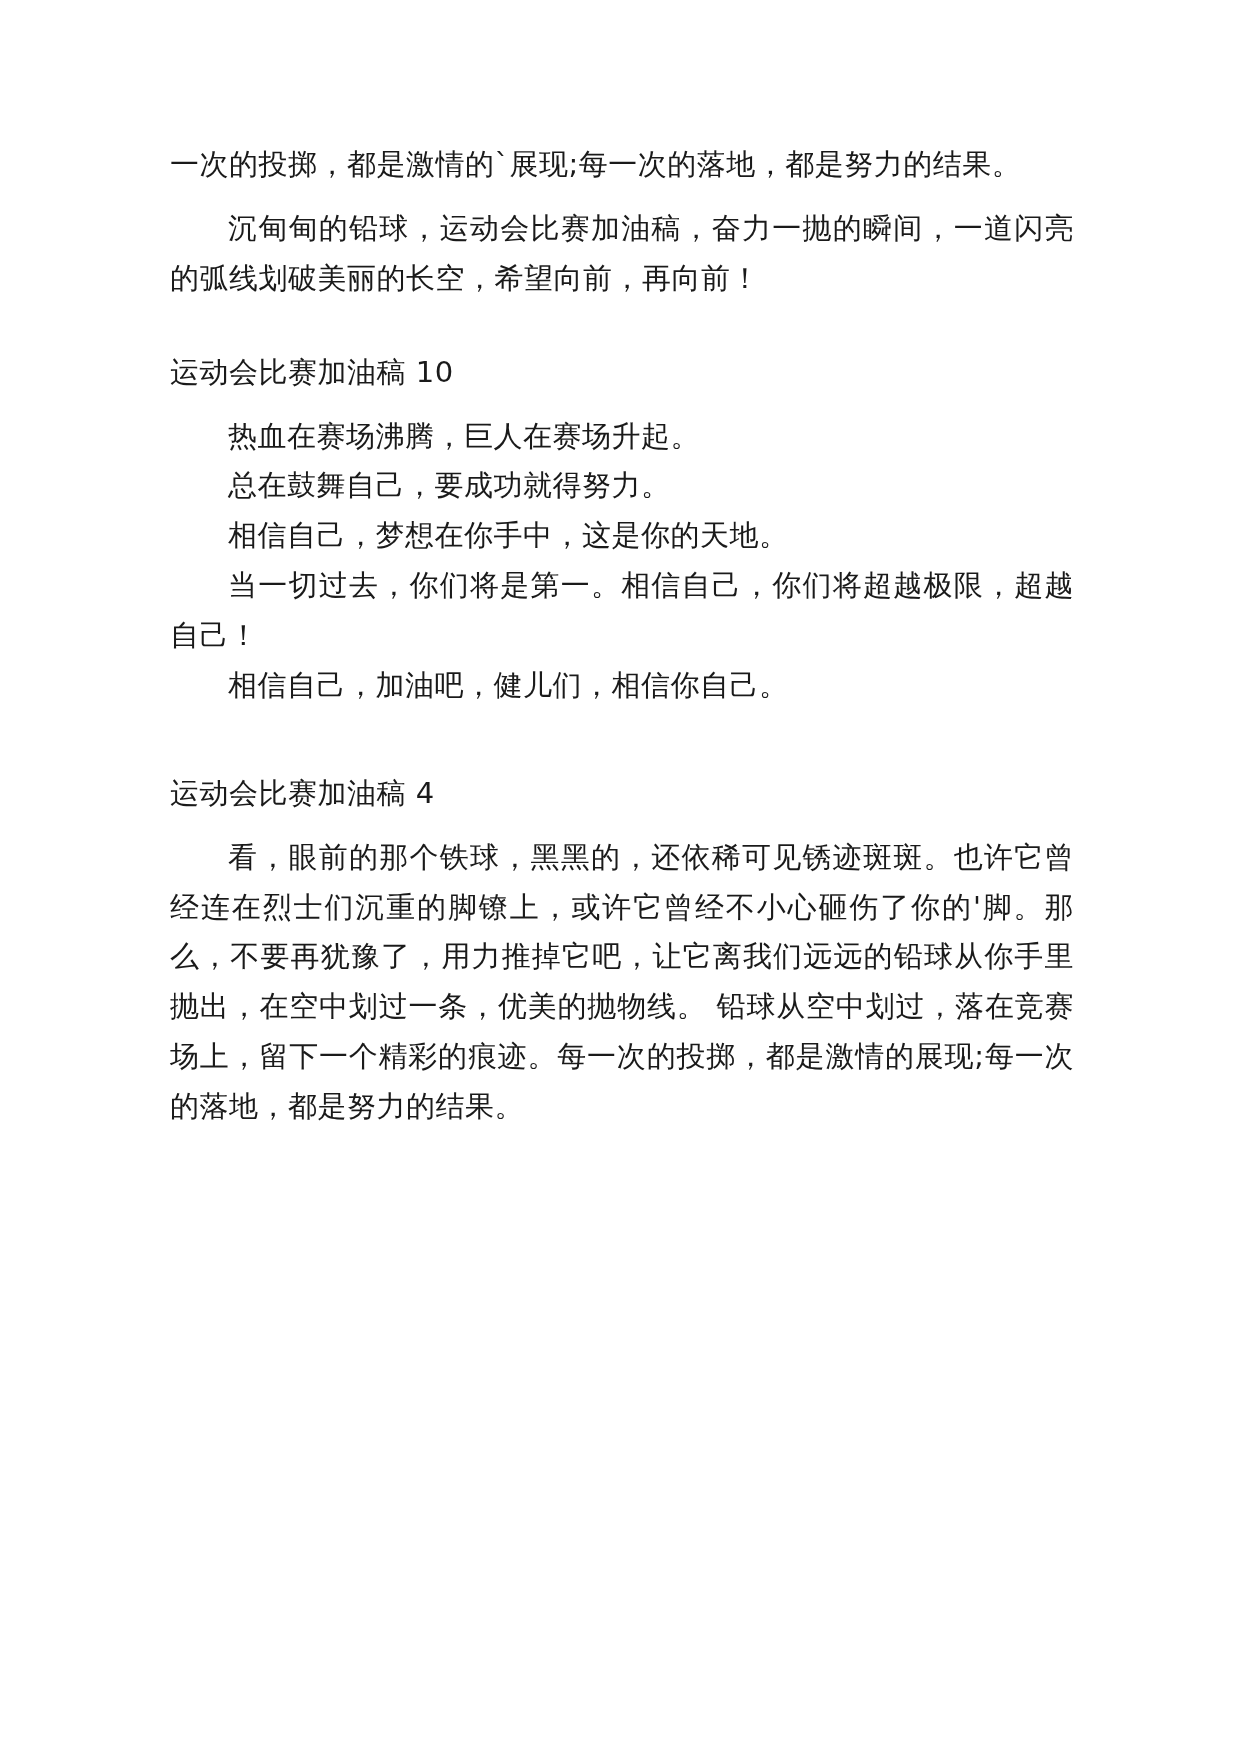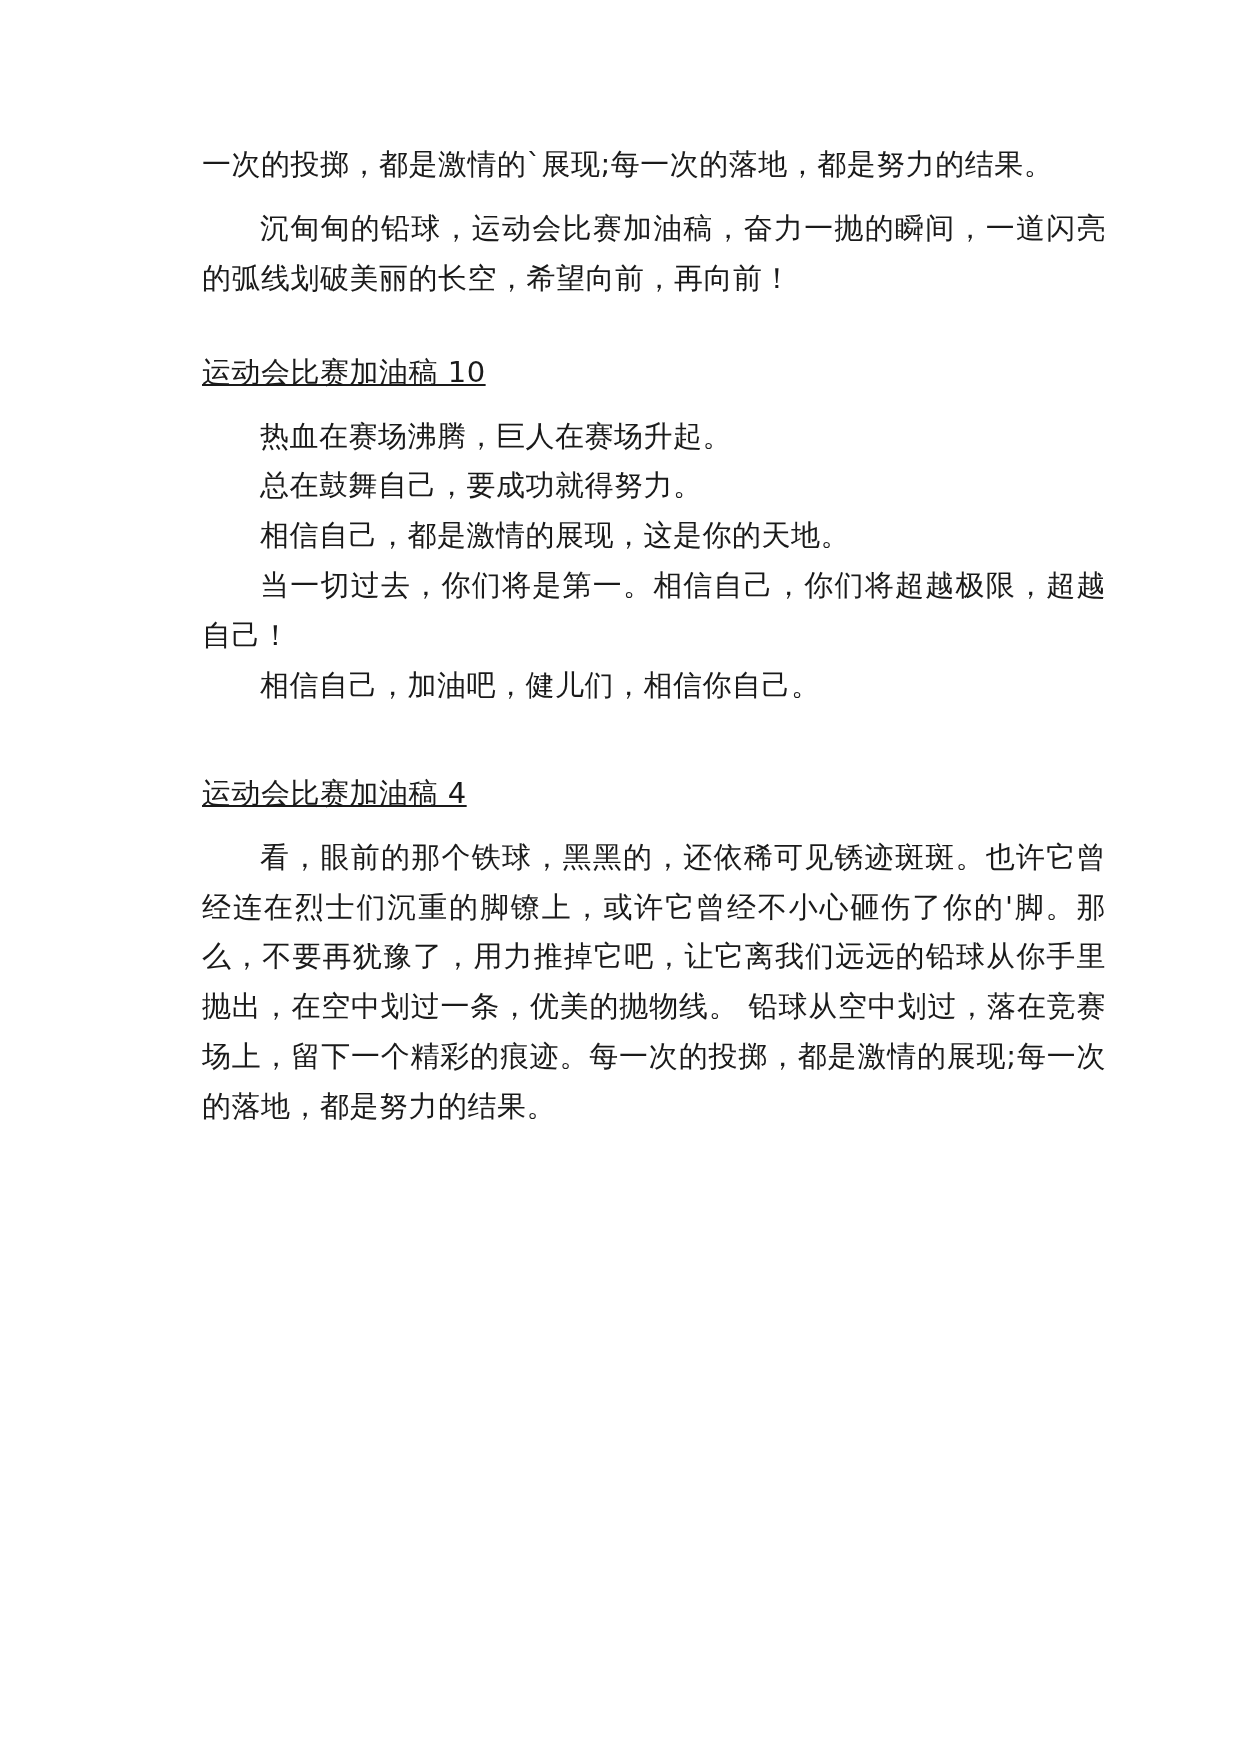--- a/index.html
+++ b/index.html
@@ -12,21 +12,20 @@
     height: 1754px;
     font-family: "DejaVu Sans", sans-serif;
     color: #1a1a1a;
   }
   .page {
     position: relative;
     width: 1150px;
     height: 1754px;
     box-sizing: border-box;
     padding: 140px 76px 60px 170px;
-    margin-left: 32px;
   }
   .doc-body {
     font-size: 29px;
     line-height: 1.72;
     letter-spacing: 0.5px;
     text-align: justify;
     text-justify: inter-ideograph;
   }
   .para {
     margin: 0;
@@ -34,21 +33,20 @@
   }
   .para.noindent {
     text-indent: 0;
   }
   .heading {
     margin: 0;
     font-size: 29px;
     font-weight: normal;
     text-indent: 0;
     letter-spacing: 0.5px;
-    text-decoration: underline;
   }
   .gap-sm { height: 14px; }
   .gap-md { height: 44px; }
   .gap-lg { height: 58px; }
 </style>
 </head>
 <body>
 
 <div class="page">
   <div class="doc-body">
@@ -60,21 +58,21 @@
     <p class="para">沉甸甸的铅球，运动会比赛加油稿，奋力一抛的瞬间，一道闪亮的弧线划破美丽的长空，希望向前，再向前！</p>
 
     <div class="gap-md"></div>
 
     <p class="heading">运动会比赛加油稿 10</p>
 
     <div class="gap-sm"></div>
 
     <p class="para">热血在赛场沸腾，巨人在赛场升起。</p>
     <p class="para">总在鼓舞自己，要成功就得努力。</p>
-    <p class="para">相信自己，都是激情的展现，这是你的天地。</p>
+    <p class="para">相信自己，梦想在你手中，这是你的天地。</p>
     <p class="para">当一切过去，你们将是第一。相信自己，你们将超越极限，超越自己！</p>
     <p class="para">相信自己，加油吧，健儿们，相信你自己。</p>
 
     <div class="gap-lg"></div>
 
     <p class="heading">运动会比赛加油稿 4</p>
 
     <div class="gap-sm"></div>
 
     <p class="para">看，眼前的那个铁球，黑黑的，还依稀可见锈迹斑斑。也许它曾经连在烈士们沉重的脚镣上，或许它曾经不小心砸伤了你的'脚。那么，不要再犹豫了，用力推掉它吧，让它离我们远远的铅球从你手里抛出，在空中划过一条，优美的抛物线。 铅球从空中划过，落在竞赛场上，留下一个精彩的痕迹。每一次的投掷，都是激情的展现;每一次的落地，都是努力的结果。</p>

